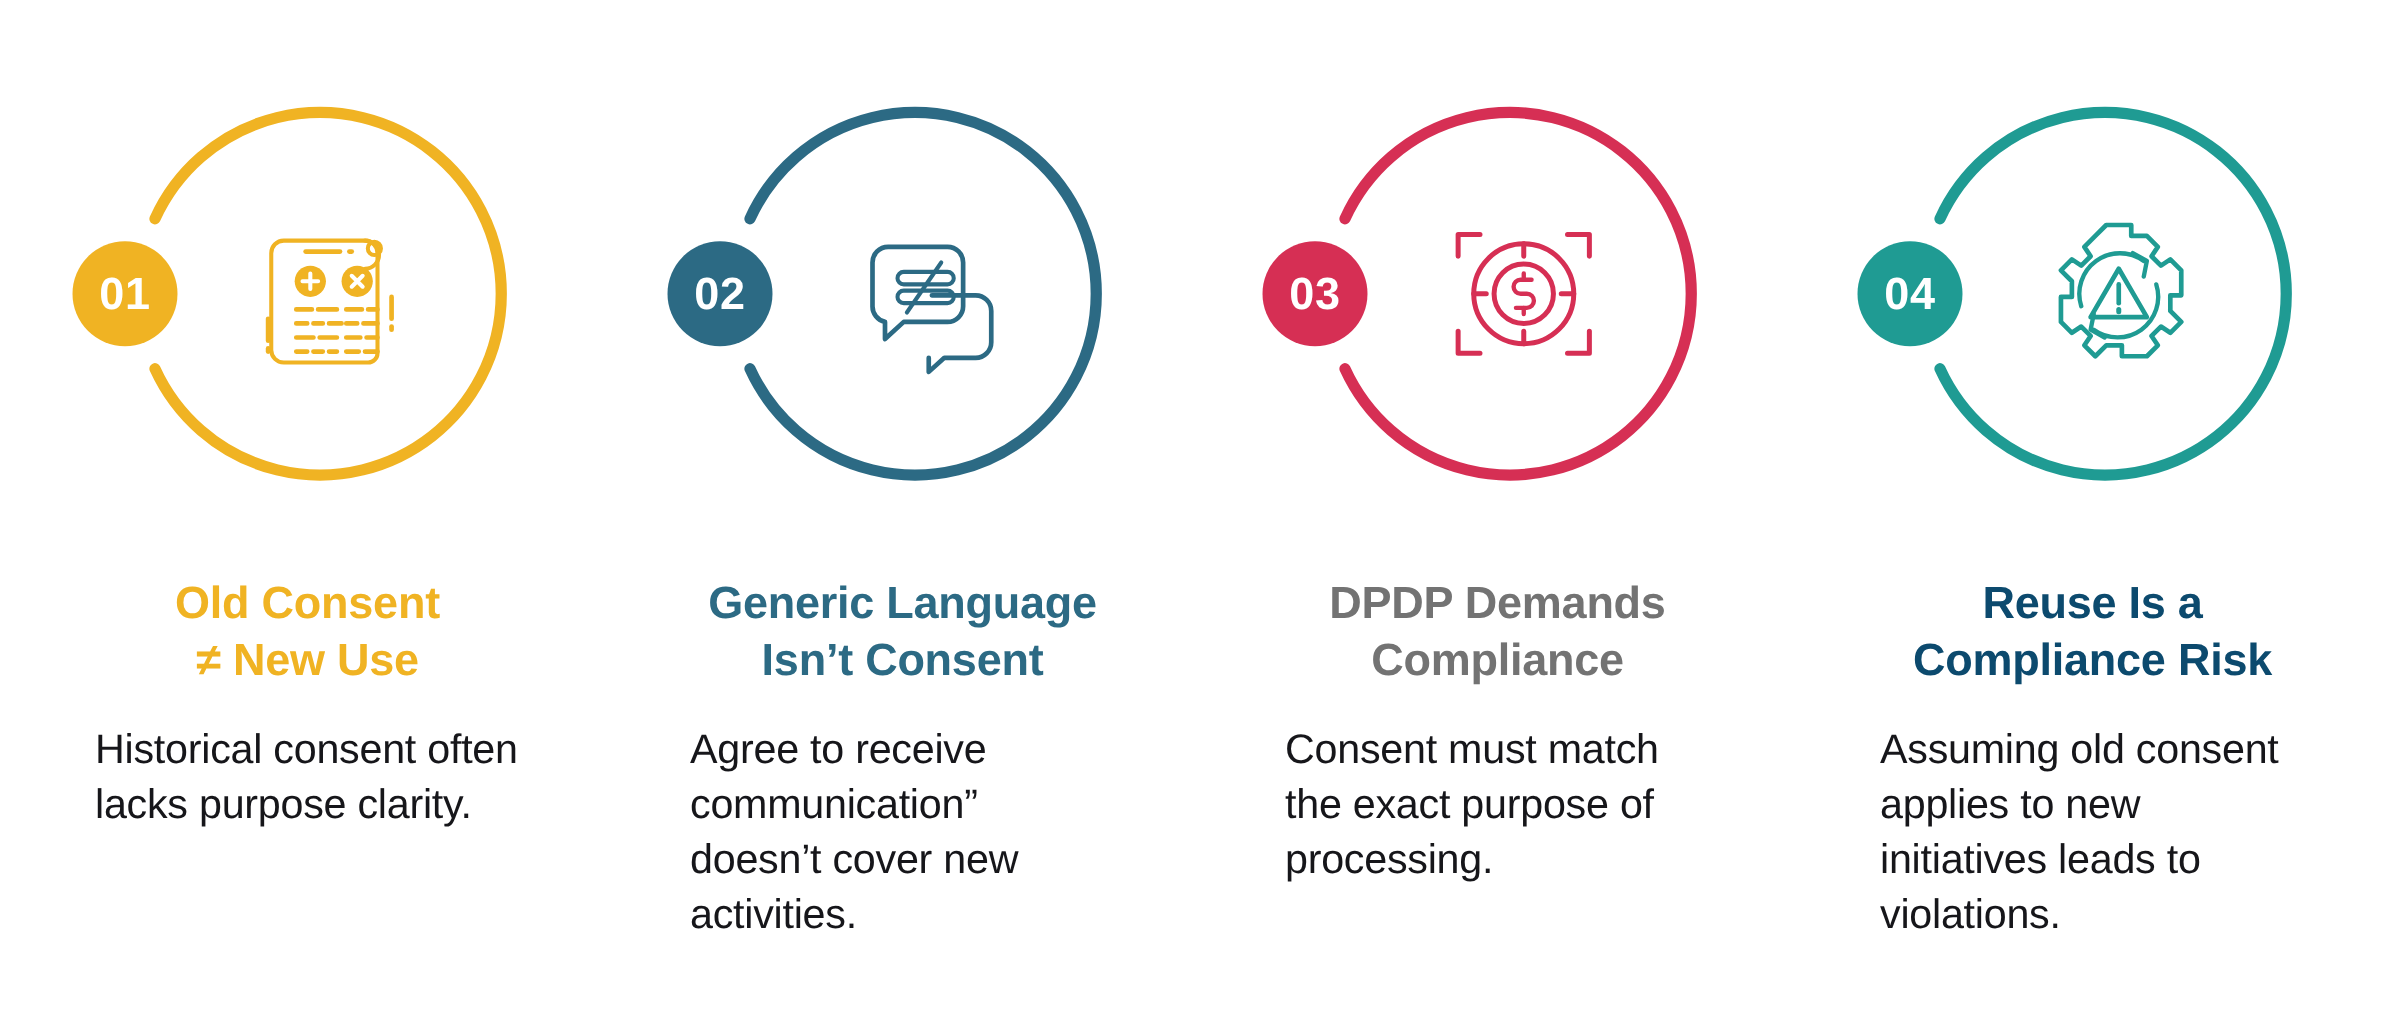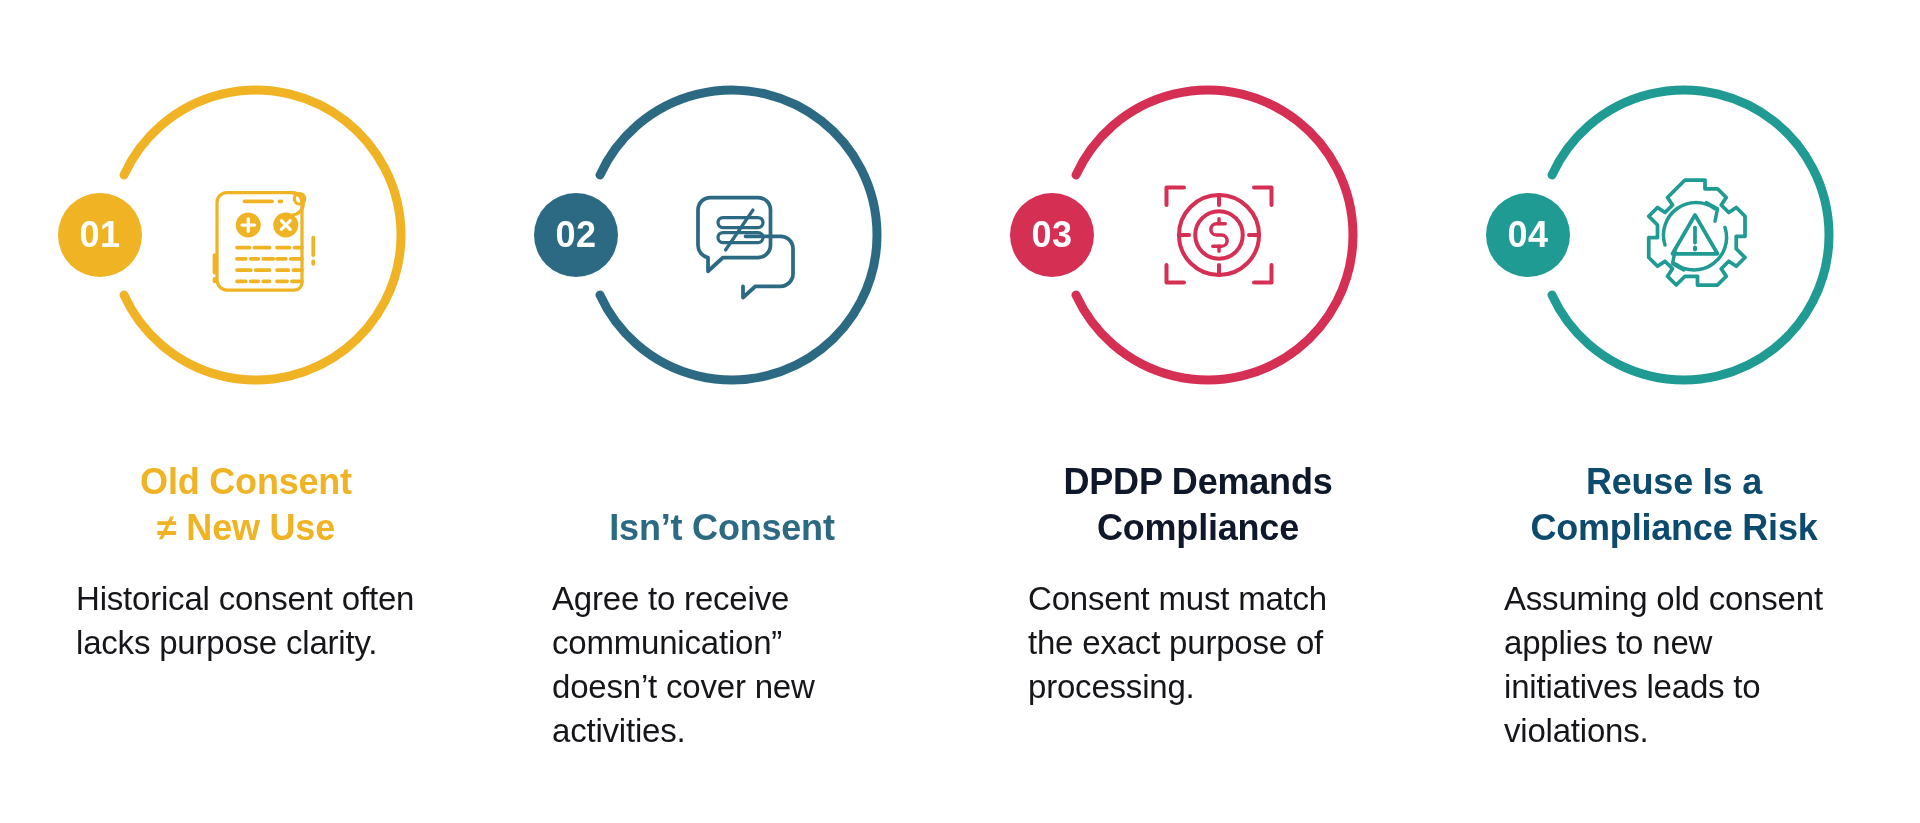--- a/index.html
+++ b/index.html
@@ -160,21 +160,21 @@
               <g stroke-width="2.6">
                 <path d="M44 46 h28 a4 4 0 0 1 0 8 h-28 a4 4 0 0 1 0 -8 z"></path>
                 <path d="M44 58 h28 a4 4 0 0 1 0 8 h-28 a4 4 0 0 1 0 -8 z"></path>
                 <path d="M68 40 l-22 32"></path>
               </g>
             </g>
           </svg>
         </div>
       </div>
       <div class="card-title" style="color:#2c6a84">
-        <br>
+        <span>Generic Language</span><br>
         <span>Isn’t Consent</span>
       </div>
       <div class="card-body">Agree to receive communication” doesn’t cover new activities.</div>
     </div>
 
     <div class="card">
       <div class="ring-wrap">
         <svg class="ring-svg" viewBox="0 0 360 360">
           <path d="M 58 240 A 145 145 0 1 0 58 120" fill="none" stroke="#d62f54" stroke-width="9" stroke-linecap="round"></path>
         </svg>
@@ -192,21 +192,21 @@
               <circle cx="60" cy="60" r="19"></circle>
               <path d="M60 28 v8 M60 84 v8 M28 60 h8 M84 60 h8"></path>
               <g stroke-width="2.8">
                 <path d="M65 51 h-7 a4.5 4.5 0 0 0 0 9 h4 a4.5 4.5 0 0 1 0 9 h-7"></path>
                 <path d="M60 47 v4 M60 69 v4"></path>
               </g>
             </g>
           </svg>
         </div>
       </div>
-      <div class="card-title" style="color:#0f172a">
+      <div class="card-title" style="color:#737373">
         <span>DPDP Demands</span><br>
         <span>Compliance</span>
       </div>
       <div class="card-body">Consent must match the exact purpose of processing.</div>
     </div>
 
     <div class="card">
       <div class="ring-wrap">
         <svg class="ring-svg" viewBox="0 0 360 360">
           <path d="M 58 240 A 145 145 0 1 0 58 120" fill="none" stroke="#1f9b93" stroke-width="9" stroke-linecap="round"></path>

